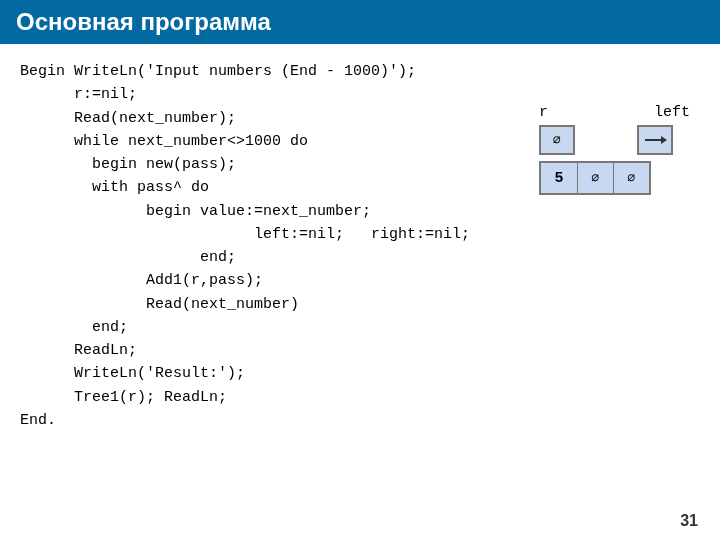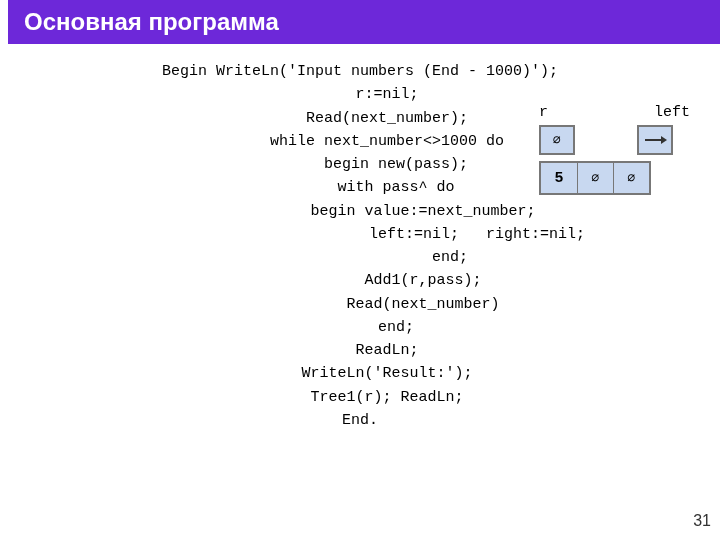--- a/index.html
+++ b/index.html
@@ -23,37 +23,36 @@
 
     .header-title {
       color: #ffffff;
       font-size: 24px;
       font-weight: bold;
     }
 
     .content {
       padding: 16px 20px;
       position: relative;
-      text-align: center;
     }
 
     .code-block {
       font-family: 'Courier New', Courier, monospace;
       font-size: 15px;
       line-height: 1.55;
       color: #000000;
       white-space: pre;
     }
 
     .page-number {
       position: absolute;
       bottom: 10px;
-      right: 9px;
+      right: 22px;
       font-size: 16px;
-      font-weight: normal;
+      font-weight: bold;
       color: #333;
     }
 
     .diagram-container {
       position: absolute;
       top: 60px;
       right: 30px;
     }
 
     .diag-labels {
@@ -114,21 +113,21 @@
     }
 
     .diag-cell + .diag-cell {
       border-left: 1.5px solid #777;
     }
 
   </style>
 </head>
 <body>
 
-<div class="header" style="background: #6d28d9; margin-left: 8px;">
+<div class="header" style="background: #0369a1;">
   <span class="header-title">Основная программа</span>
 </div>
 
 <div class="content">
 
   <div class="code-block">Begin WriteLn('Input numbers (End - 1000)');
       r:=nil;
       Read(next_number);
       while next_number&lt;&gt;1000 do
         begin new(pass);

